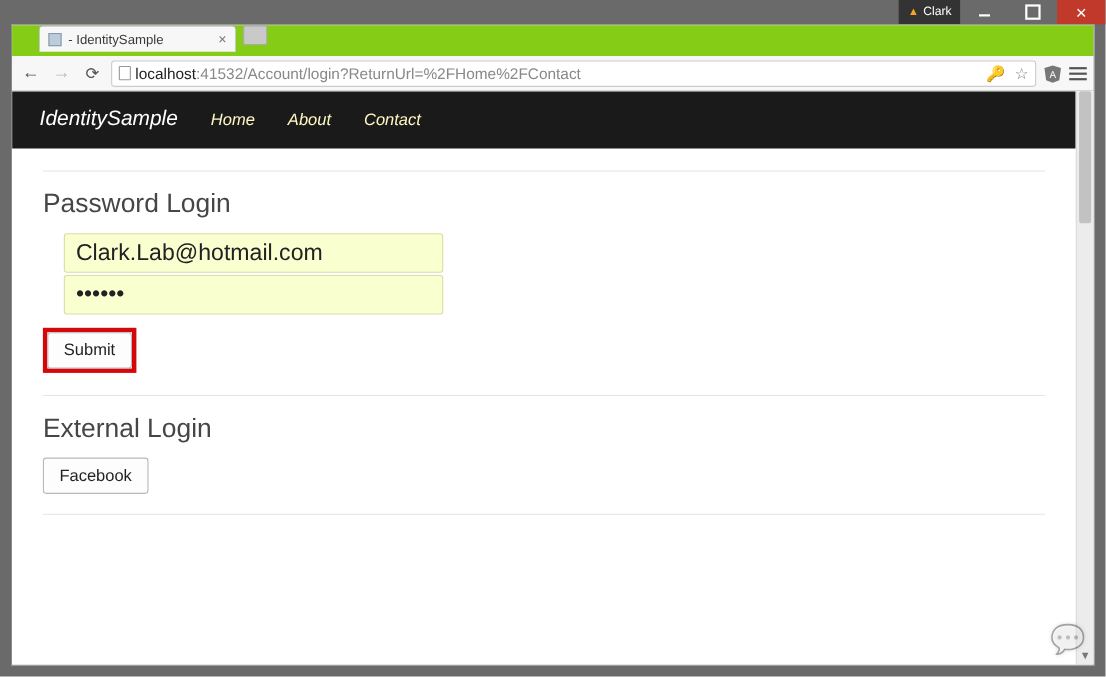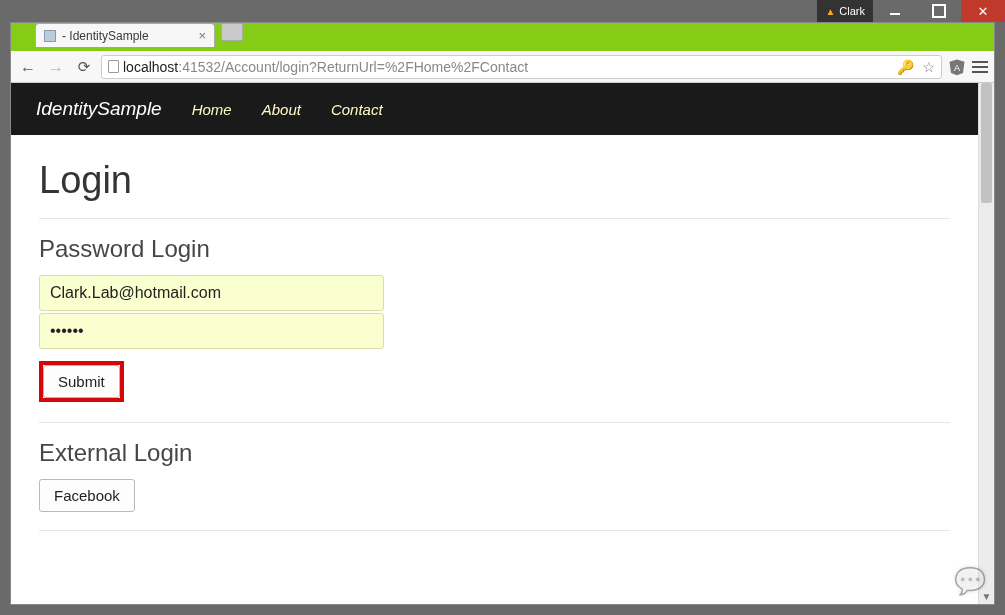--- a/index.html
+++ b/index.html
@@ -139,22 +139,22 @@
   .navbar .brand { color: #fff; font-size: 19px;}
   .navbar a { color: #fef9c3; text-decoration:none;}
   
   .container { padding: 12px 28px; color:#333;}
   h1{font-size:38px;font-weight:500;color:#343434;margin:12px 0 16px;}
   hr{border:none;border-top:1px solid #e5e5e5;margin:8px 0 16px;}
   h2{font-size:24px;font-weight:400;color:#464646;margin-bottom:12px;}
   .form-input{
     display:block;width:345px;height:36px;
     background:#faffd0;border:1px solid #d9dca7;
-    padding:0 10px;font-size:16px;color:#222;
-    margin-bottom:0;border-radius:3px;
+    padding:0 10px;font-size:21px;color:#222;
+    margin-bottom:0;border-radius:3px;margin-left:19px;
   }
   .form-input + .form-input{margin-top:2px;}
   .submit-wrap{
     border:4px solid #d40808;padding:0;display:inline-block;margin-top:12px;
   }
   .btn{
     background:#fdfdfd;border:1px solid #b9b9b9;border-radius:3px;
     padding:7px 14px;font-size:15px;color:#222;cursor:pointer;
   }
   .section2{margin-top:16px;}
@@ -219,21 +219,20 @@
 
   <div class="viewport">
     <div class="page">
       <div class="navbar">
         <span class="brand">IdentitySample</span>
         <a>Home</a>
         <a>About</a>
         <a>Contact</a>
       </div>
       <div class="container">
-        <h1>Login</h1>
         <hr>
         <h2>Password Login</h2>
         <input class="form-input" value="Clark.Lab@hotmail.com" style="">
         <input class="form-input" type="password" value="••••••" style="">
         <div class="submit-wrap">
           <button class="btn">Submit</button>
         </div>
         <hr style="margin-top:20px;">
         <div class="section2">
           <h2>External Login</h2>

